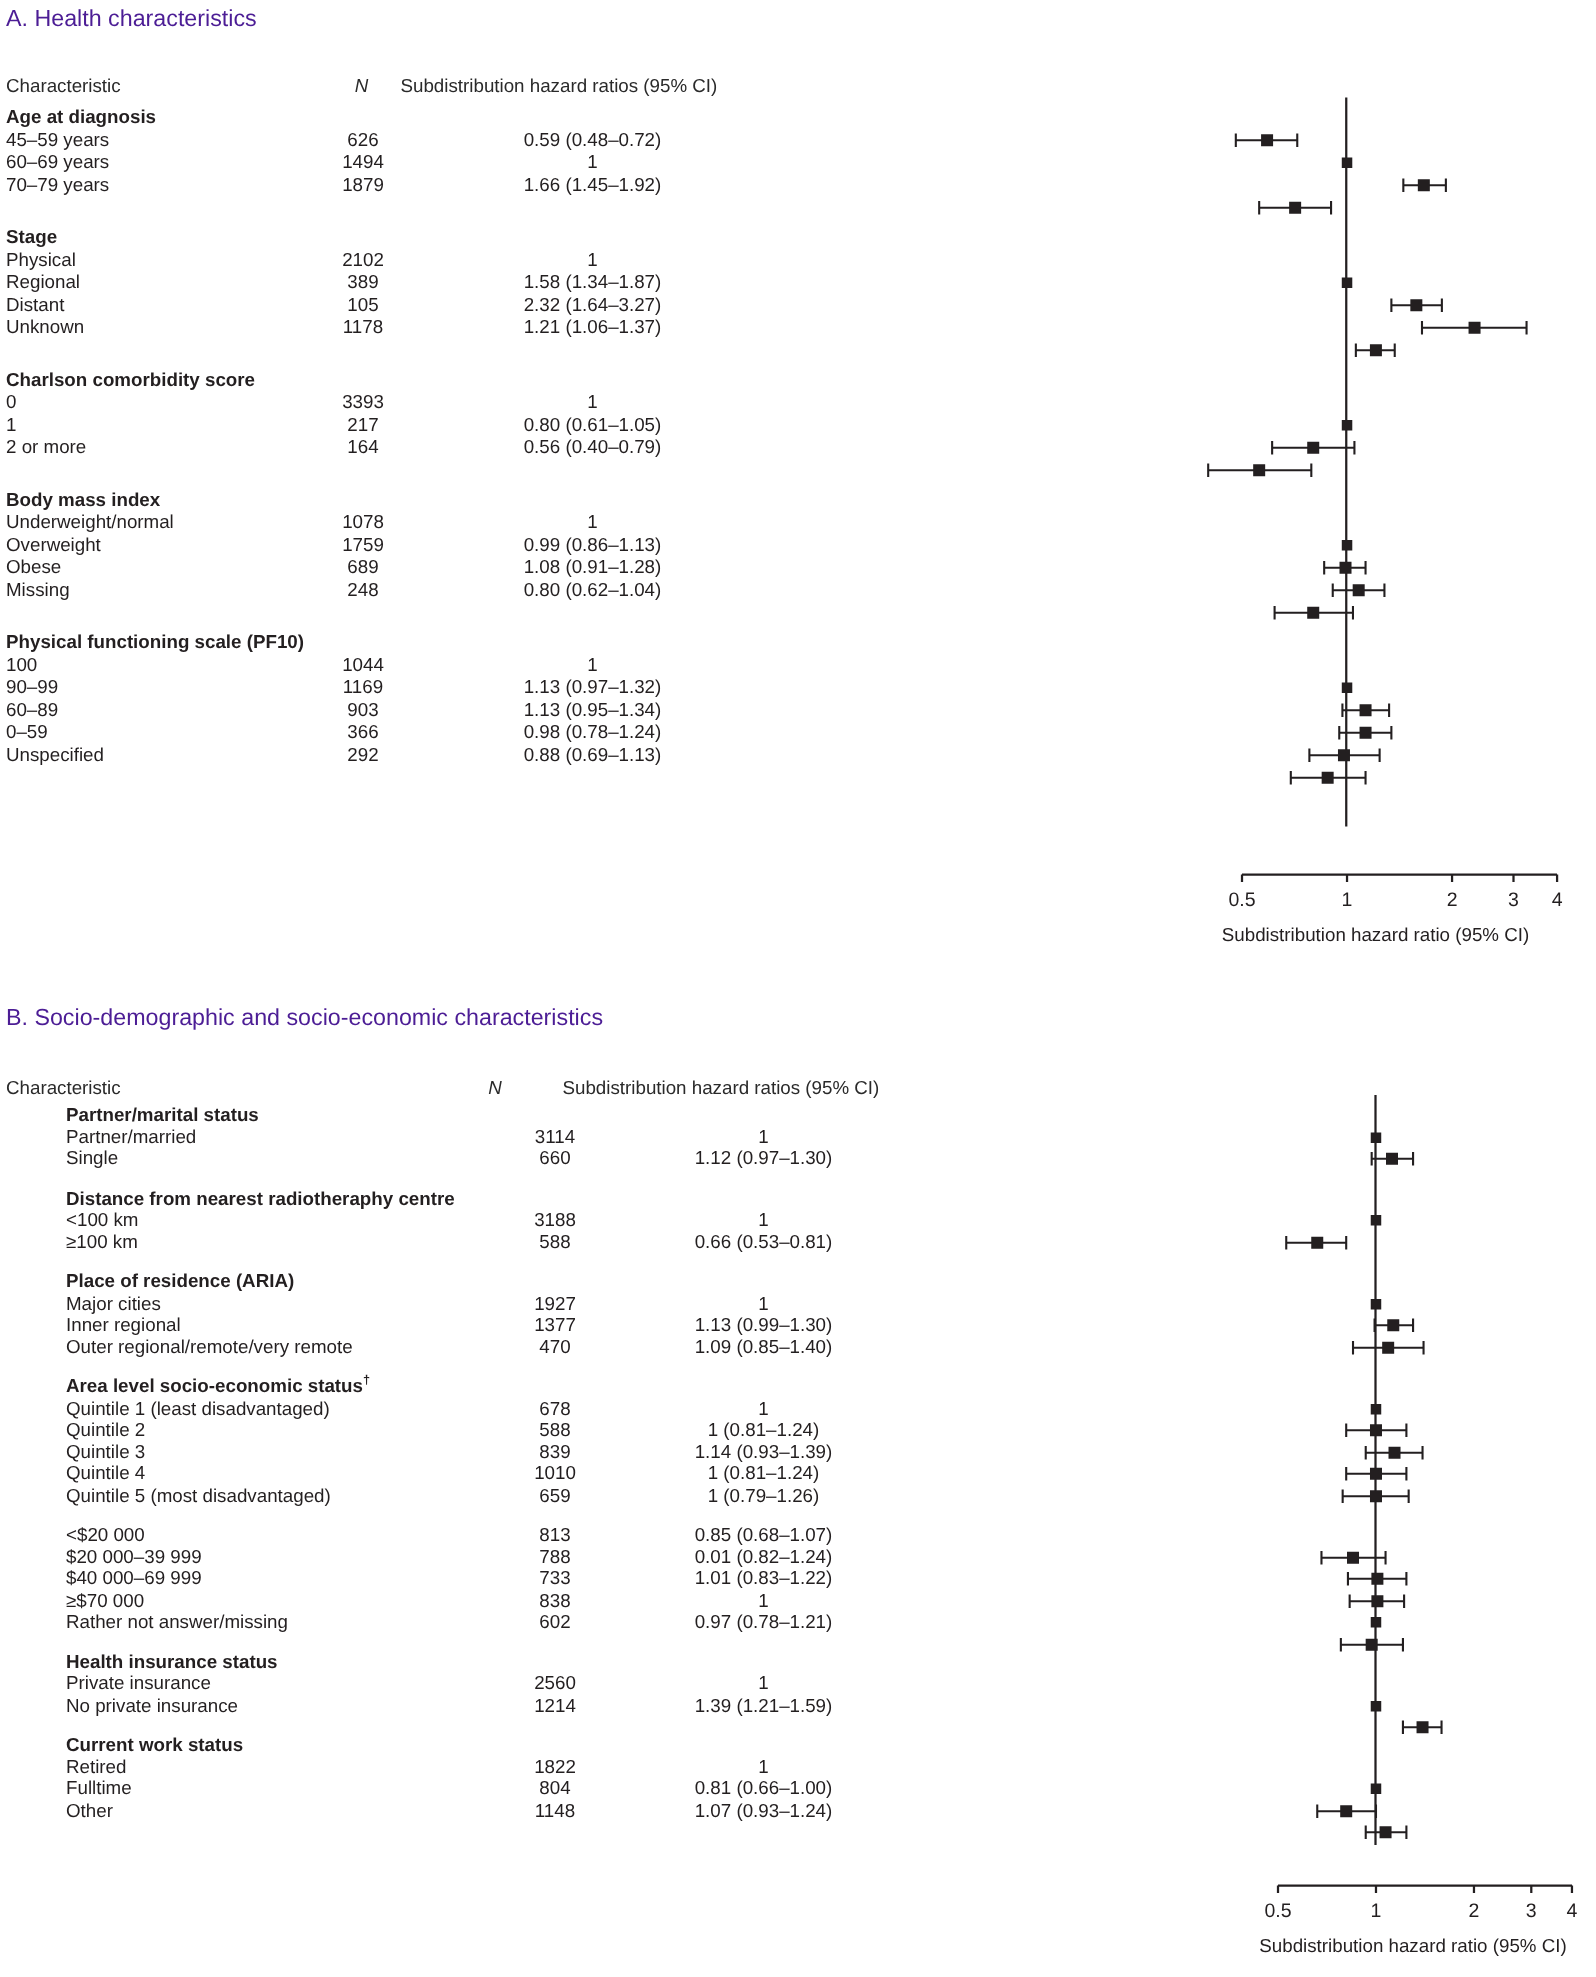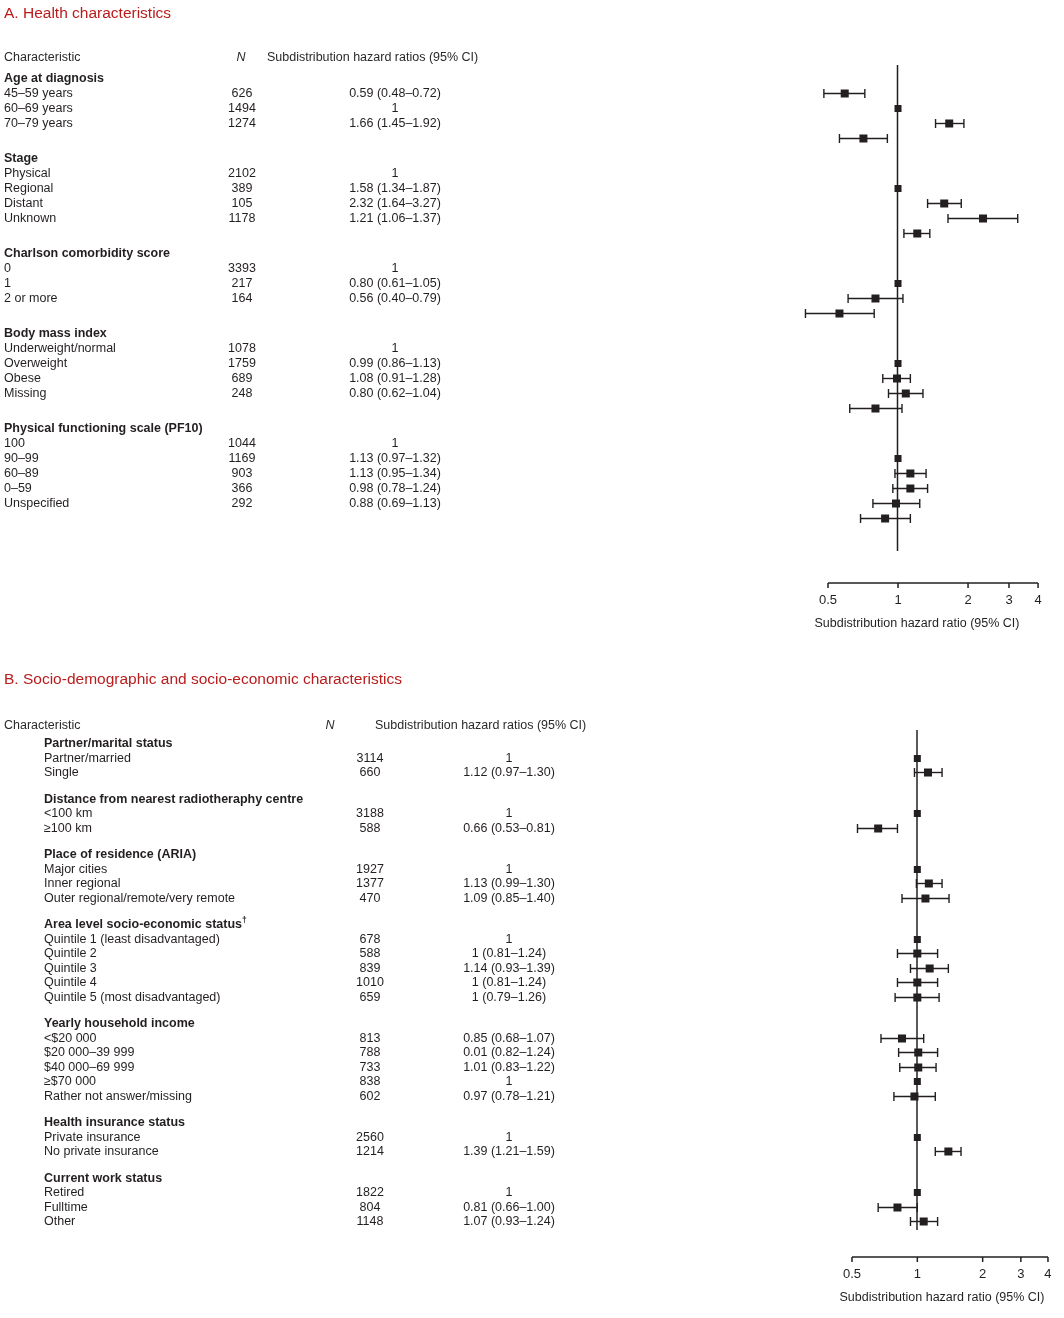--- a/index.html
+++ b/index.html
@@ -3,21 +3,21 @@
 <meta charset="utf-8">
 <style>
   html,body{margin:0;padding:0;background:#ffffff;}
   body{width:1064px;height:1318px;position:relative;overflow:hidden;
        font-family:"Liberation Sans", sans-serif;color:#231f20;
        -webkit-font-smoothing:antialiased;}
   .figure{position:absolute;inset:0;}
   .panel{position:absolute;left:0;width:1064px;}
   .panel-a{top:0;height:660px;}
   .panel-b{top:660px;height:658px;}
-  .panel-title{position:absolute;left:4px;margin:0;font-size:15.5px;font-weight:400;color:#b91c1c;}
+  .panel-title{position:absolute;left:4px;margin:0;font-size:15.5px;font-weight:400;color:#4c1d95;}
   .panel-a .panel-title{top:4px;}
   .panel-b .panel-title{top:10px;}
   .col-headers{position:absolute;left:0;right:0;height:15px;font-size:12.5px;color:#2a2a2a;}
   .panel-a .col-headers{top:50px;}
   .panel-b .col-headers{top:58px;}
   .col-headers span{position:absolute;white-space:nowrap;}
   .ch-label{left:4px;}
   .ch-n{font-style:italic;text-align:center;width:30px;}
   .panel-a .ch-n{left:226px;}
   .panel-b .ch-n{left:315px;}
@@ -62,21 +62,21 @@
             <div class="cell n">626</div>
             <div class="cell hr">0.59 (0.48–0.72)</div>
           </div>
           <div class="row">
             <div class="cell label">60–69 years</div>
             <div class="cell n">1494</div>
             <div class="cell hr">1</div>
           </div>
           <div class="row">
             <div class="cell label">70–79 years</div>
-            <div class="cell n">1274</div>
+            <div class="cell n">1879</div>
             <div class="cell hr">1.66 (1.45–1.92)</div>
           </div>
         </div>
         <div class="section">
           <div class="section-header">Stage</div>
           <div class="row">
             <div class="cell label">Physical</div>
             <div class="cell n">2102</div>
             <div class="cell hr">1</div>
           </div>
@@ -322,21 +322,20 @@
             <div class="cell n">1010</div>
             <div class="cell hr">1 (0.81–1.24)</div>
           </div>
           <div class="row">
             <div class="cell label">Quintile 5 (most disadvantaged)</div>
             <div class="cell n">659</div>
             <div class="cell hr">1 (0.79–1.26)</div>
           </div>
         </div>
         <div class="section">
-          <div class="section-header">Yearly household income</div>
           <div class="row">
             <div class="cell label">&lt;$20 000</div>
             <div class="cell n">813</div>
             <div class="cell hr">0.85 (0.68–1.07)</div>
           </div>
           <div class="row">
             <div class="cell label">$20 000–39 999</div>
             <div class="cell n">788</div>
             <div class="cell hr">0.01 (0.82–1.24)</div>
           </div>

